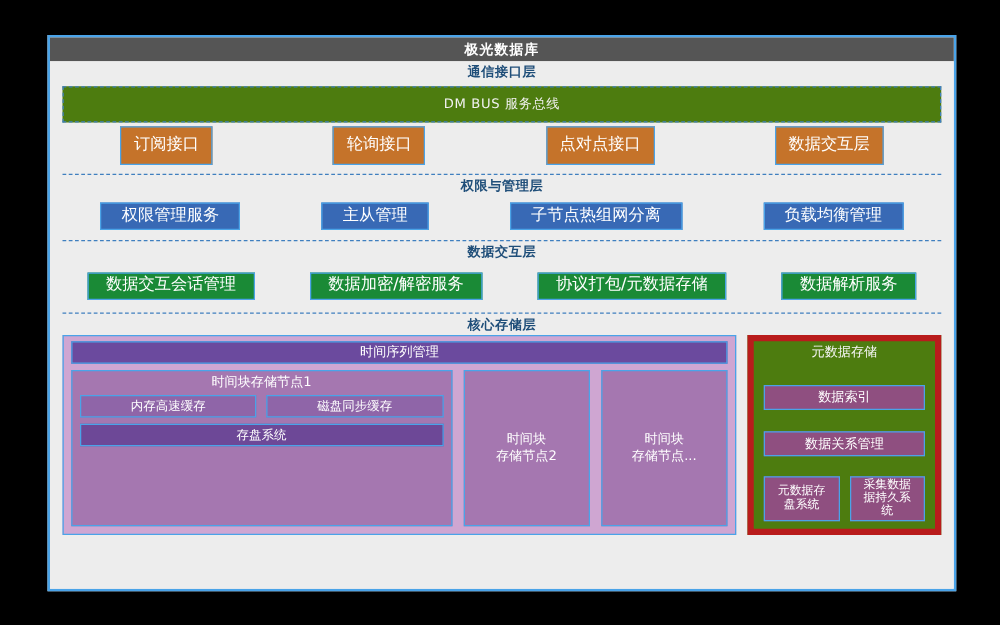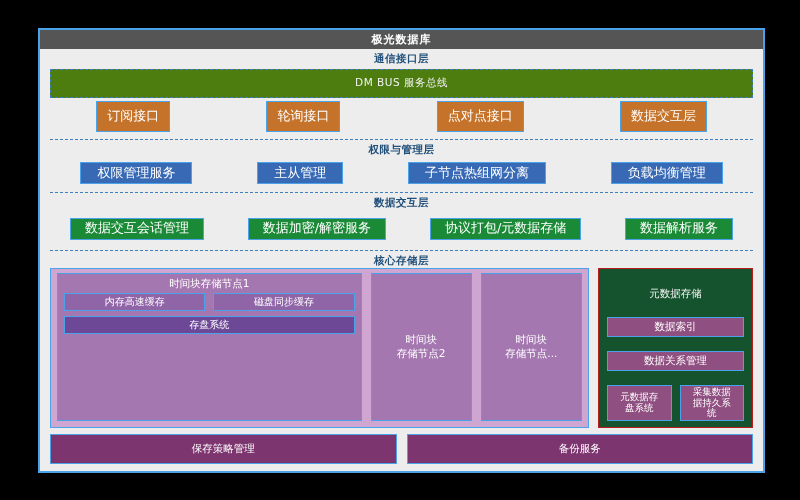--- a/index.html
+++ b/index.html
@@ -178,23 +178,23 @@
     border: 1px solid #4aa3e8;
     color: #ffffff;
     font-size: 10.5px;
     display: flex; align-items: center; justify-content: center;
     text-align: center;
     white-space: pre-line;
     line-height: 1.3;
   }
   .meta-panel {
     flex: 0 0 155px;
-    background: #14532d;
-    border: 1px solid #b91c1c;
-    padding: 19px 8px 6px 8px;
+    background: #4d7c0f;
+    border: 5px solid #b91c1c;
+    padding: 4px 8px 6px 8px;
     display: flex;
     flex-direction: column;
   }
   .meta-box {
     background: #8f4f80;
     border: 1px solid #4aa3e8;
     color: #ffffff;
     font-size: 10.5px;
     height: 20px;
     display: flex; align-items: center; justify-content: center;
@@ -271,20 +271,21 @@
         <div class="box exch">数据解析服务</div>
       </div>
 
       <div class="divider"></div>
 
       <div class="section-title">核心存储层</div>
 
       <div class="core-wrap">
 
         <div class="ts-panel">
+          <div class="ts-mgmt">时间序列管理</div>
 
           <div class="nodes">
             <div class="node1">
               <div class="node1-head">时间块存储节点1</div>
               <div class="node1-pair">
                 <div class="sub half">内存高速缓存</div>
                 <div class="sub half">磁盘同步缓存</div>
               </div>
               <div class="sub full dark">存盘系统</div>
             </div>
@@ -306,20 +307,16 @@
             <div class="meta-small">元数据存
 盘系统</div>
             <div class="meta-small">采集数据
 据持久系
 统</div>
           </div>
         </div>
 
       </div>
 
-      <div class="bottom-row">
-        <div class="bottom-box">保存策略管理</div>
-        <div class="bottom-box">备份服务</div>
-      </div>
 
     </div>
   </div>
 </div>
 
 </body></html>

